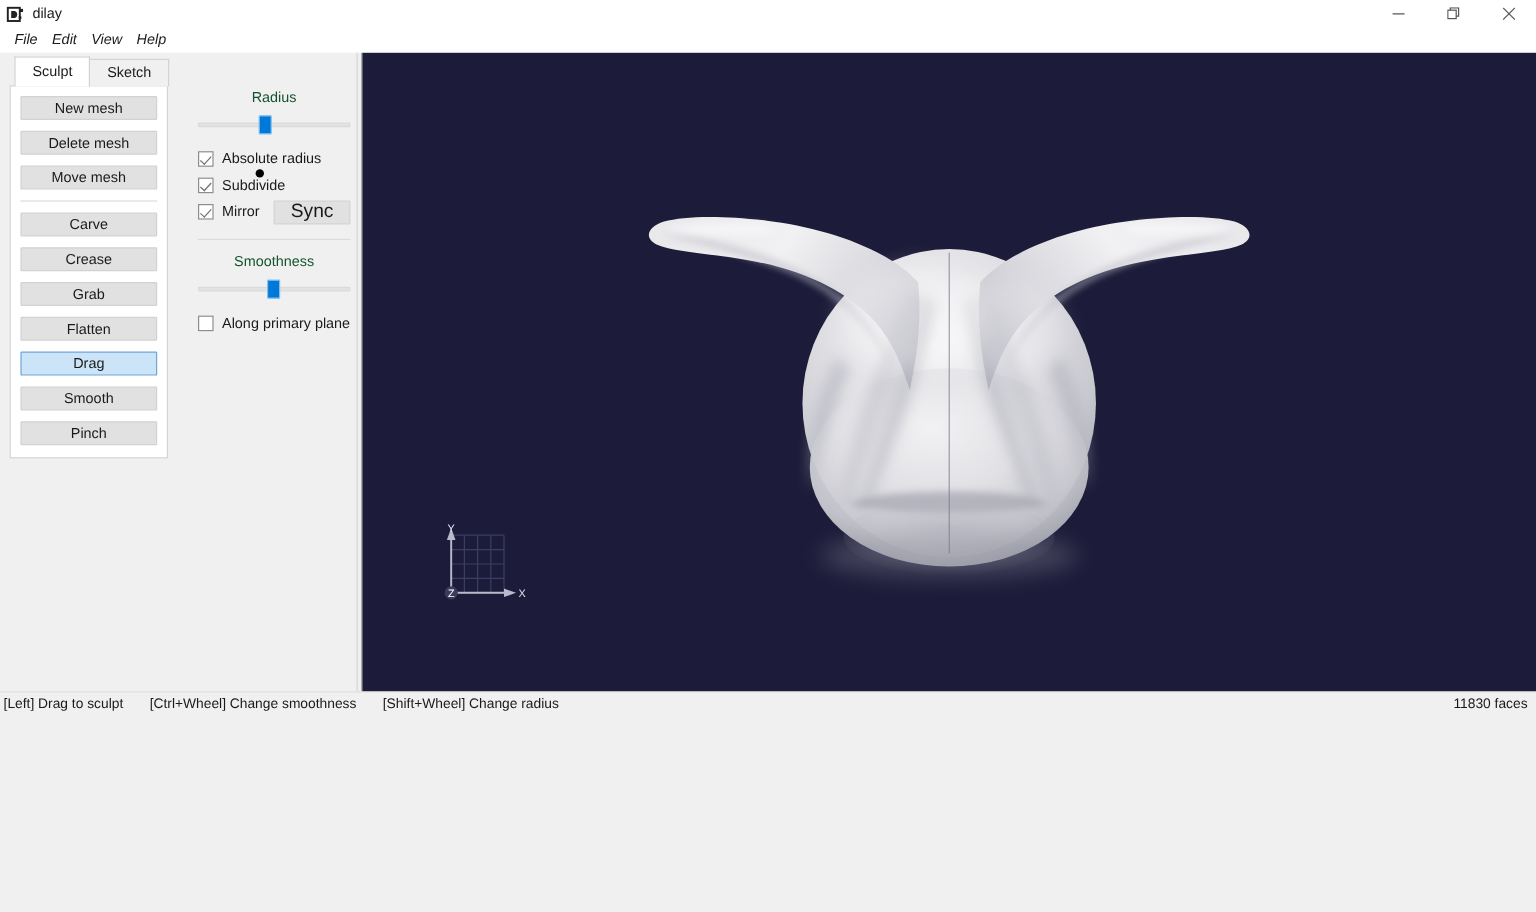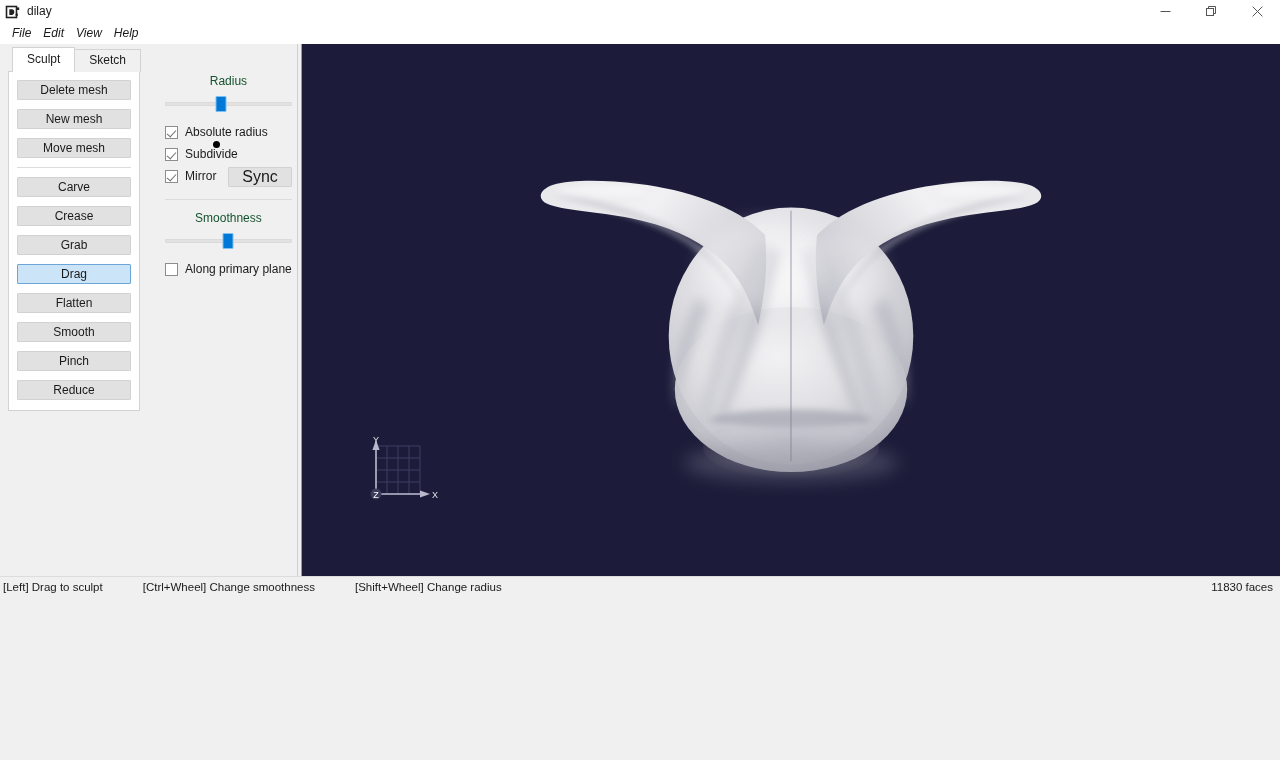--- a/index.html
+++ b/index.html
@@ -314,21 +314,21 @@
     background: #f0f0f0;
     border-top: 1px solid #dcdcdc;
     display: flex;
     align-items: center;
     justify-content: space-between;
     padding: 0 5px 0 3px;
   }
   .status-left {
     display: flex;
     align-items: center;
-    gap: 40px;
+    gap: 22px;
     justify-content: space-between;
   }
   .status-item {
     font-size: 11.5px;
     color: #1a1a1a;
     line-height: 14px;
     white-space: nowrap;
   }
   .status-right {
     font-size: 11.5px;
@@ -387,34 +387,33 @@
 
     <div class="sidebar">
 
       <div class="tabwidget">
         <div class="tabbar">
           <div class="tab active">Sculpt</div>
           <div class="tab">Sketch</div>
         </div>
 
         <div class="tabpanel">
+          <button class="tool-btn">New mesh</button>
           <button class="tool-btn">Delete mesh</button>
-          <button class="tool-btn">New mesh</button>
           <button class="tool-btn">Move mesh</button>
 
           <div class="btn-sep"></div>
 
           <button class="tool-btn">Carve</button>
           <button class="tool-btn">Crease</button>
           <button class="tool-btn">Grab</button>
+          <button class="tool-btn">Flatten</button>
           <button class="tool-btn selected">Drag</button>
-          <button class="tool-btn">Flatten</button>
           <button class="tool-btn">Smooth</button>
           <button class="tool-btn">Pinch</button>
-          <button class="tool-btn">Reduce</button>
         </div>
       </div>
 
       <div class="controls">
 
         <div class="ctl-label">Radius</div>
         <div class="slider">
           <div class="slider-track"></div>
           <div class="slider-handle" id="radius-handle" style="left: 44%;"></div>
         </div>

